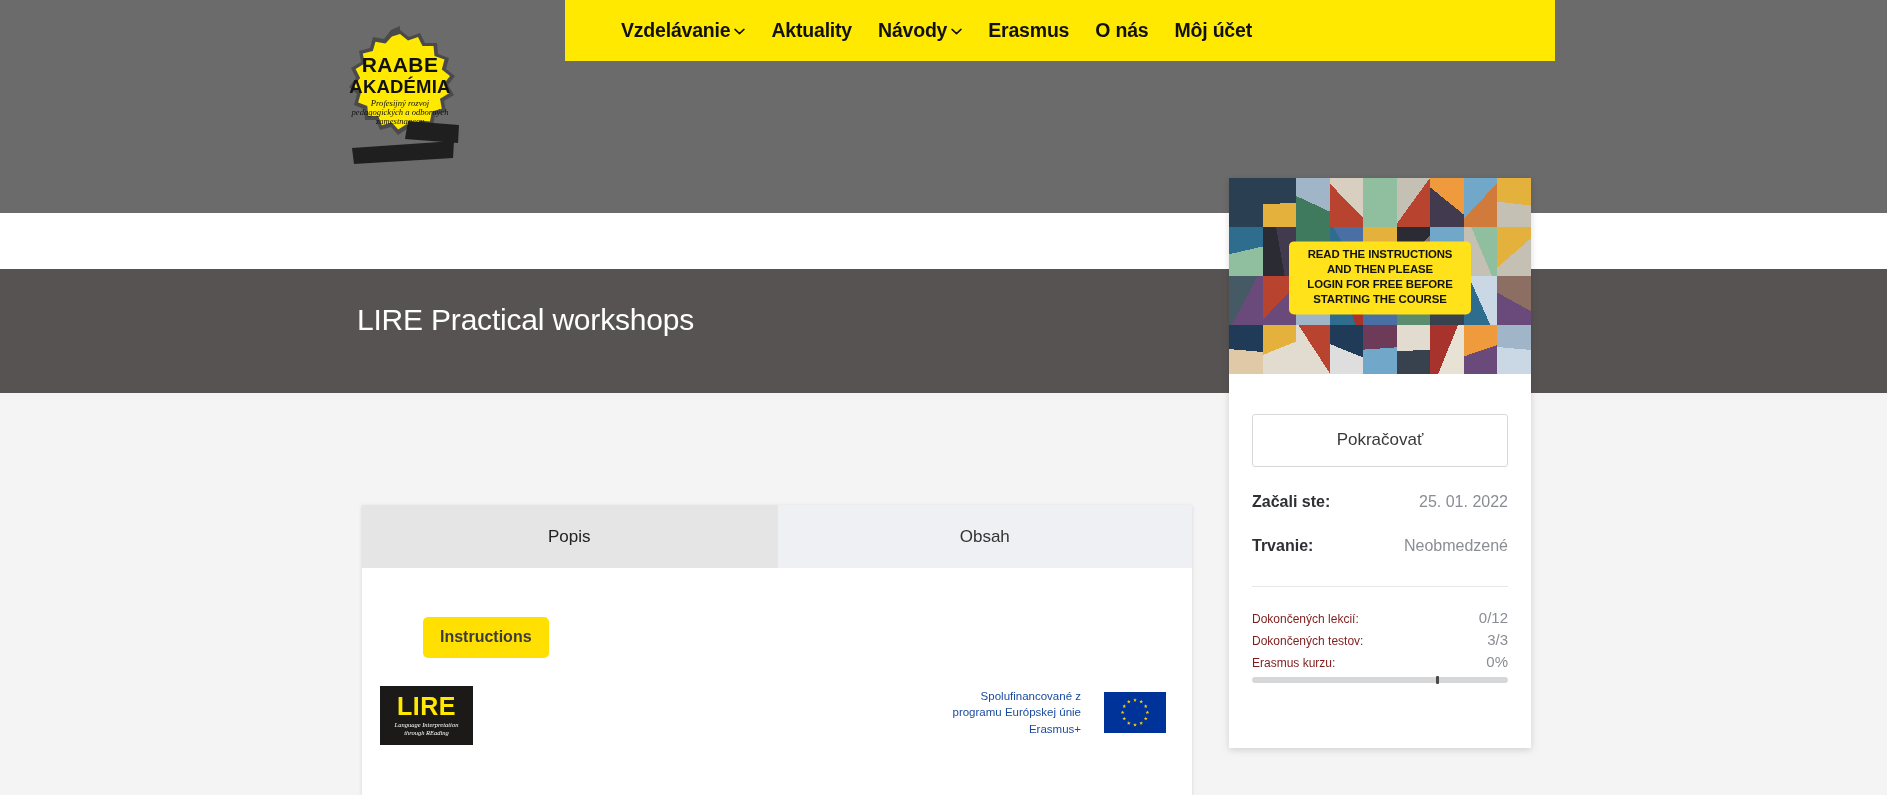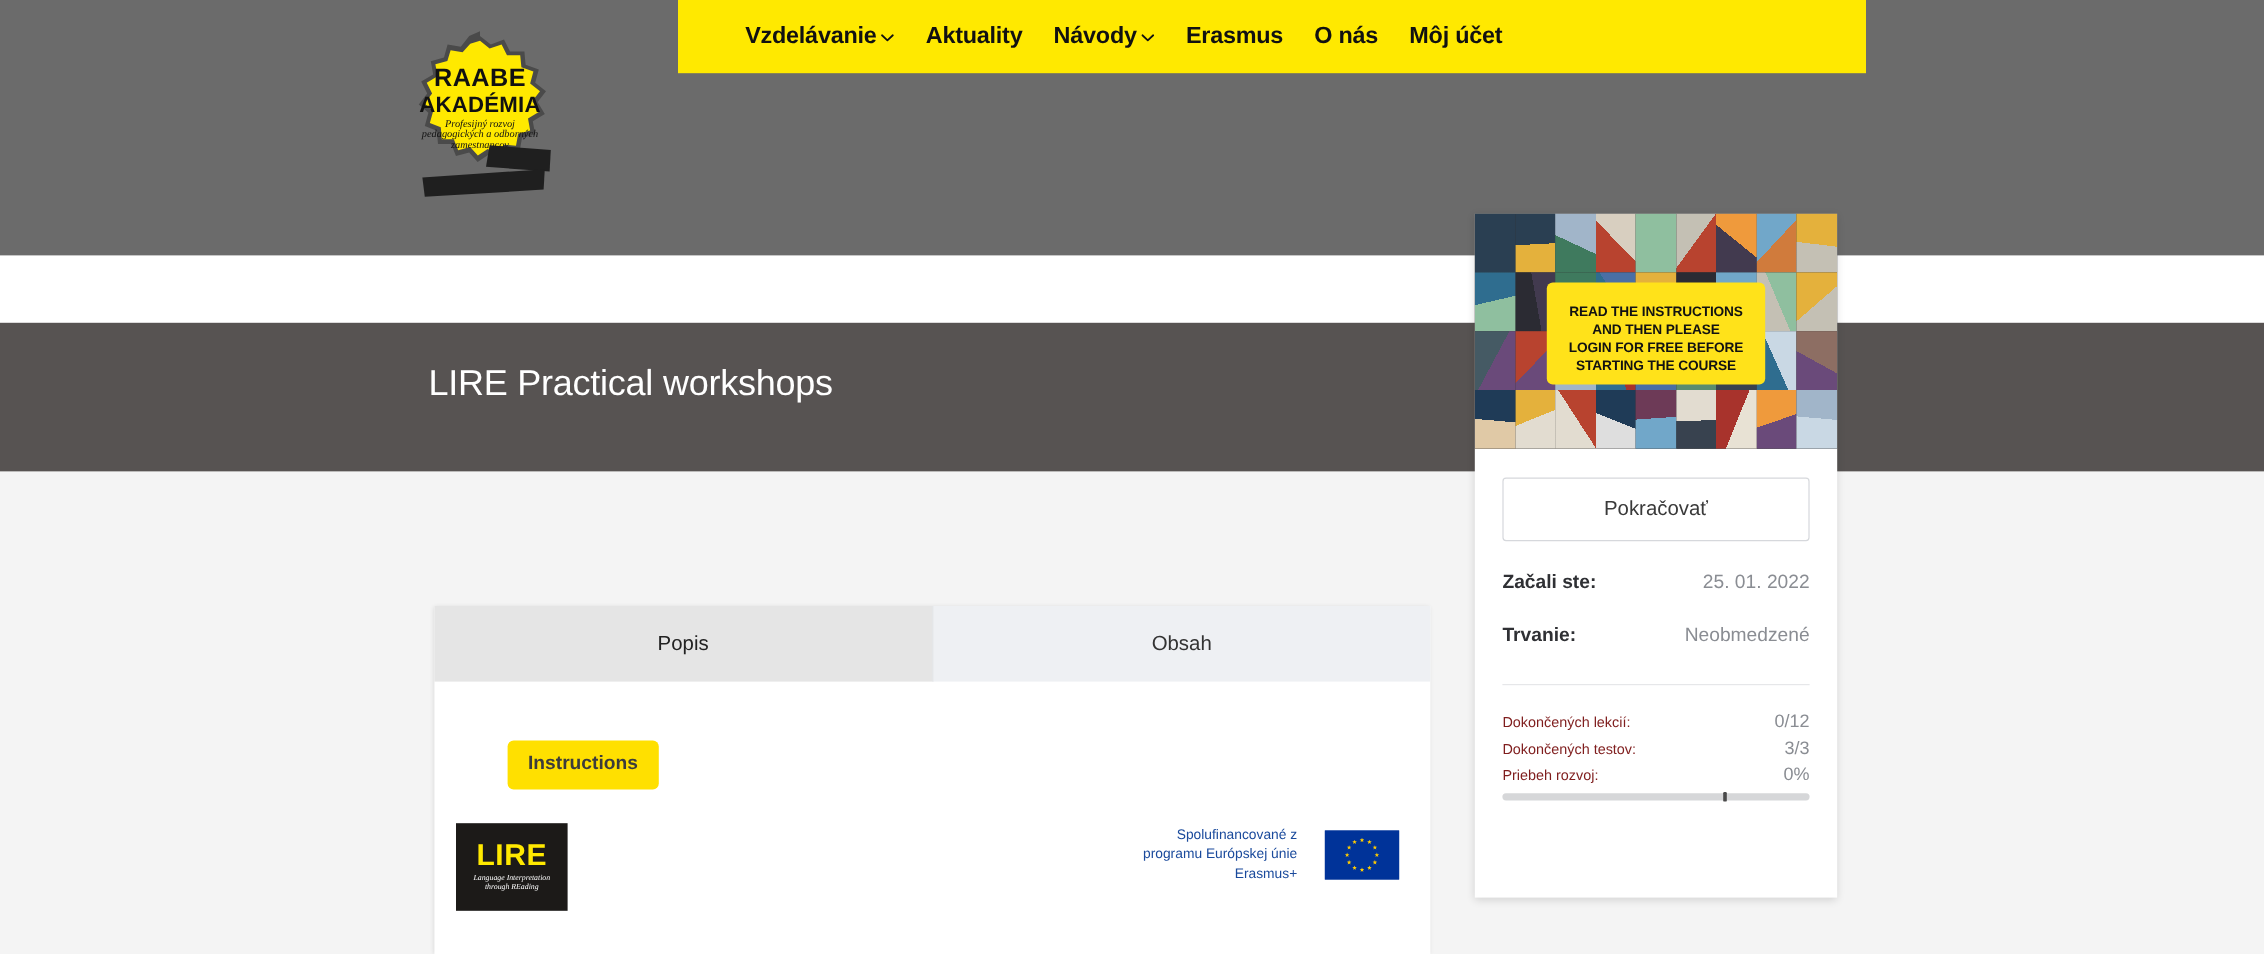--- a/index.html
+++ b/index.html
@@ -95,21 +95,21 @@
     padding: 11px 17px 12px 17px;
     border: none; border-radius: 5px;
     cursor: pointer;
     font-family: "Liberation Sans", sans-serif;
     margin-left: 41px;
   }
 
   
   .lire-logo {
     position: absolute; left: 18px; top: 118px;
-    width: 93px; height: 73px;
+    width: 93px; height: 59px;
     background: #1c1a18;
     display: flex; flex-direction: column;
     align-items: center; justify-content: center;
   }
   .lire-word {
     color: #ffe900; font-weight: bold; font-size: 25px;
     letter-spacing: 0.5px; line-height: 1; margin-bottom: 2px;
   }
   .lire-sub {
     color: #ffffff; font-size: 6.5px; line-height: 1.3;
@@ -150,40 +150,40 @@
     grid-template-columns: repeat(9, 1fr);
     grid-template-rows: repeat(4, 1fr);
   }
   .thumb-grid i { display: block; }
   .thumb-banner {
     position: absolute; left: 50%; top: 51%;
     transform: translate(-50%, -50%);
     width: 182px;
     background: #ffe21a;
     border-radius: 5px;
-    padding: 18px 4px 7px 4px;
+    padding: 6px 4px 7px 4px;
     text-align: center;
     color: #121212;
     font-size: 11.4px; font-weight: bold;
     line-height: 1.32;
     letter-spacing: -0.1px;
   }
 
   .side-body { padding: 20px 23px 0 23px; }
 
   .continue-btn {
     display: block; width: 100%;
     background: #ffffff;
     border: 1px solid #d6d8dc;
     border-radius: 3px;
     padding: 15px 0 16px 0;
     font-size: 17px; color: #3a3a3a;
     font-family: "Liberation Sans", sans-serif;
     cursor: pointer;
-    margin-top: 4px;
+    margin-top: 20px;
   }
 
   .meta-row {
     display: flex; align-items: baseline; justify-content: space-between;
     margin-top: 26px;
   }
   .meta-label { font-size: 16px; color: #2f3034; font-weight: 700; }
   .meta-value { font-size: 16px; color: #8a8d93; }
 
   .divider {
@@ -387,21 +387,21 @@
       <div class="stats">
         <div class="stat-row">
           <span class="stat-label">Dokončených lekcií:</span>
           <span class="stat-value">0/12</span>
         </div>
         <div class="stat-row">
           <span class="stat-label">Dokončených testov:</span>
           <span class="stat-value">3/3</span>
         </div>
         <div class="stat-row">
-          <span class="stat-label">Priebeh rozvoj:</span>
+          <span class="stat-label">Erasmus kurzu:</span>
           <span class="stat-value">0%</span>
         </div>
         <div class="progress-track" style="background: rgb(214, 215, 217);">
           <div class="progress-marker" style="left: 72%; background: rgb(74, 74, 74);"></div>
         </div>
       </div>
 
     </div>
   </aside>
 

